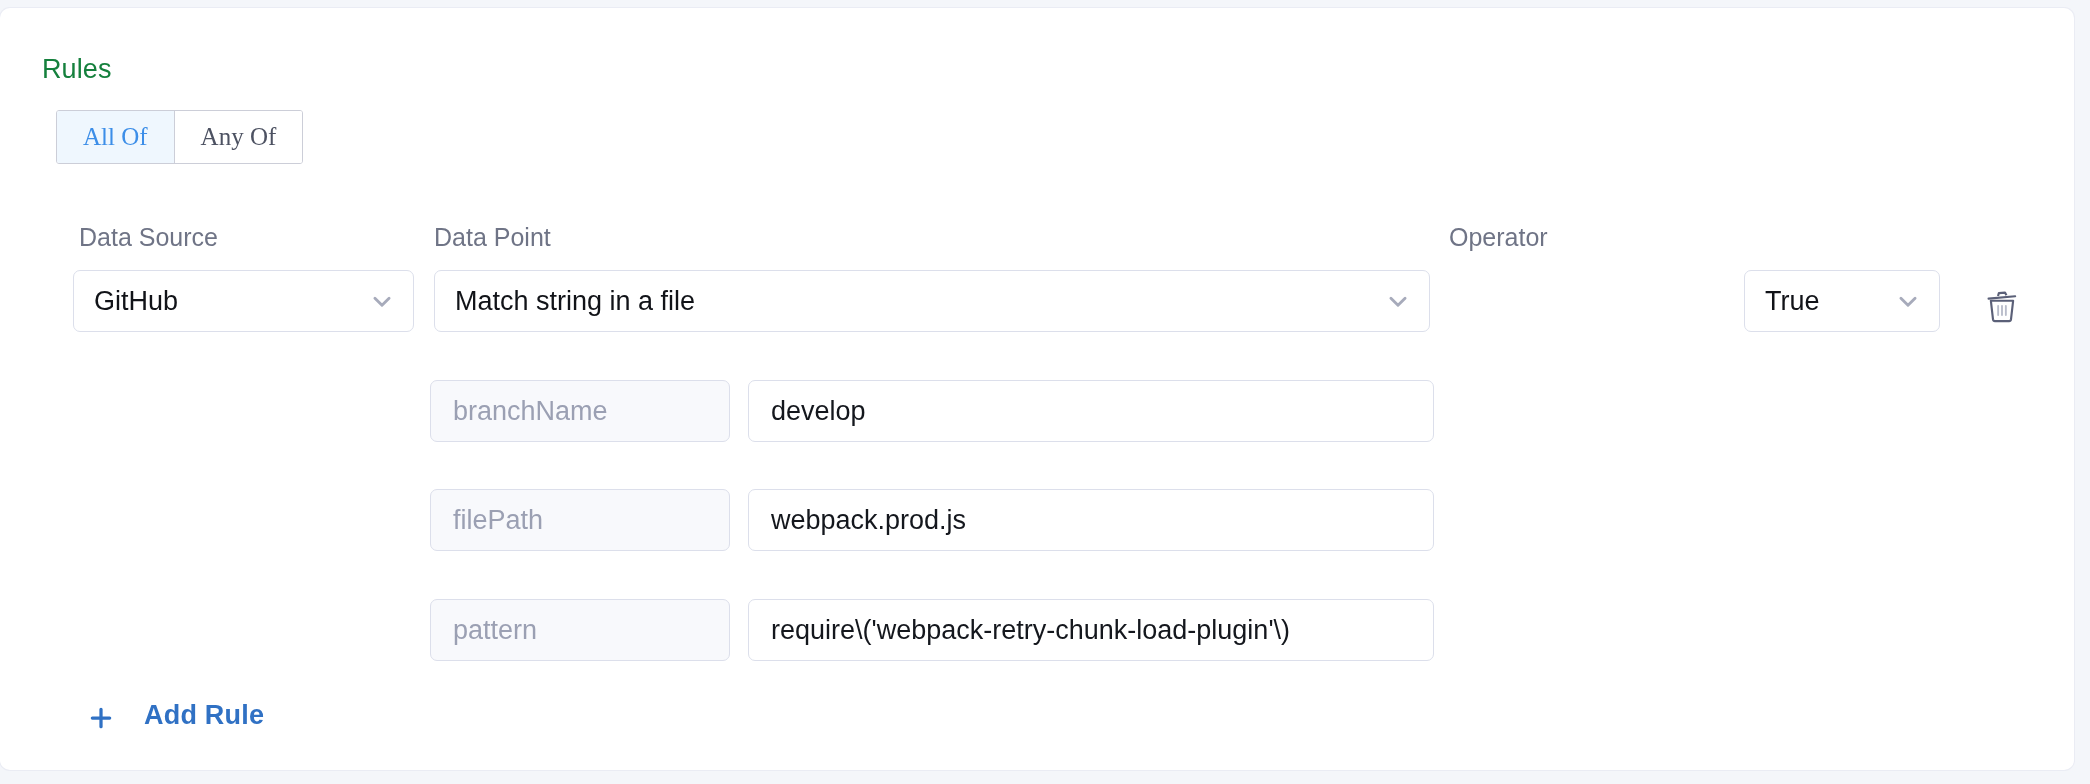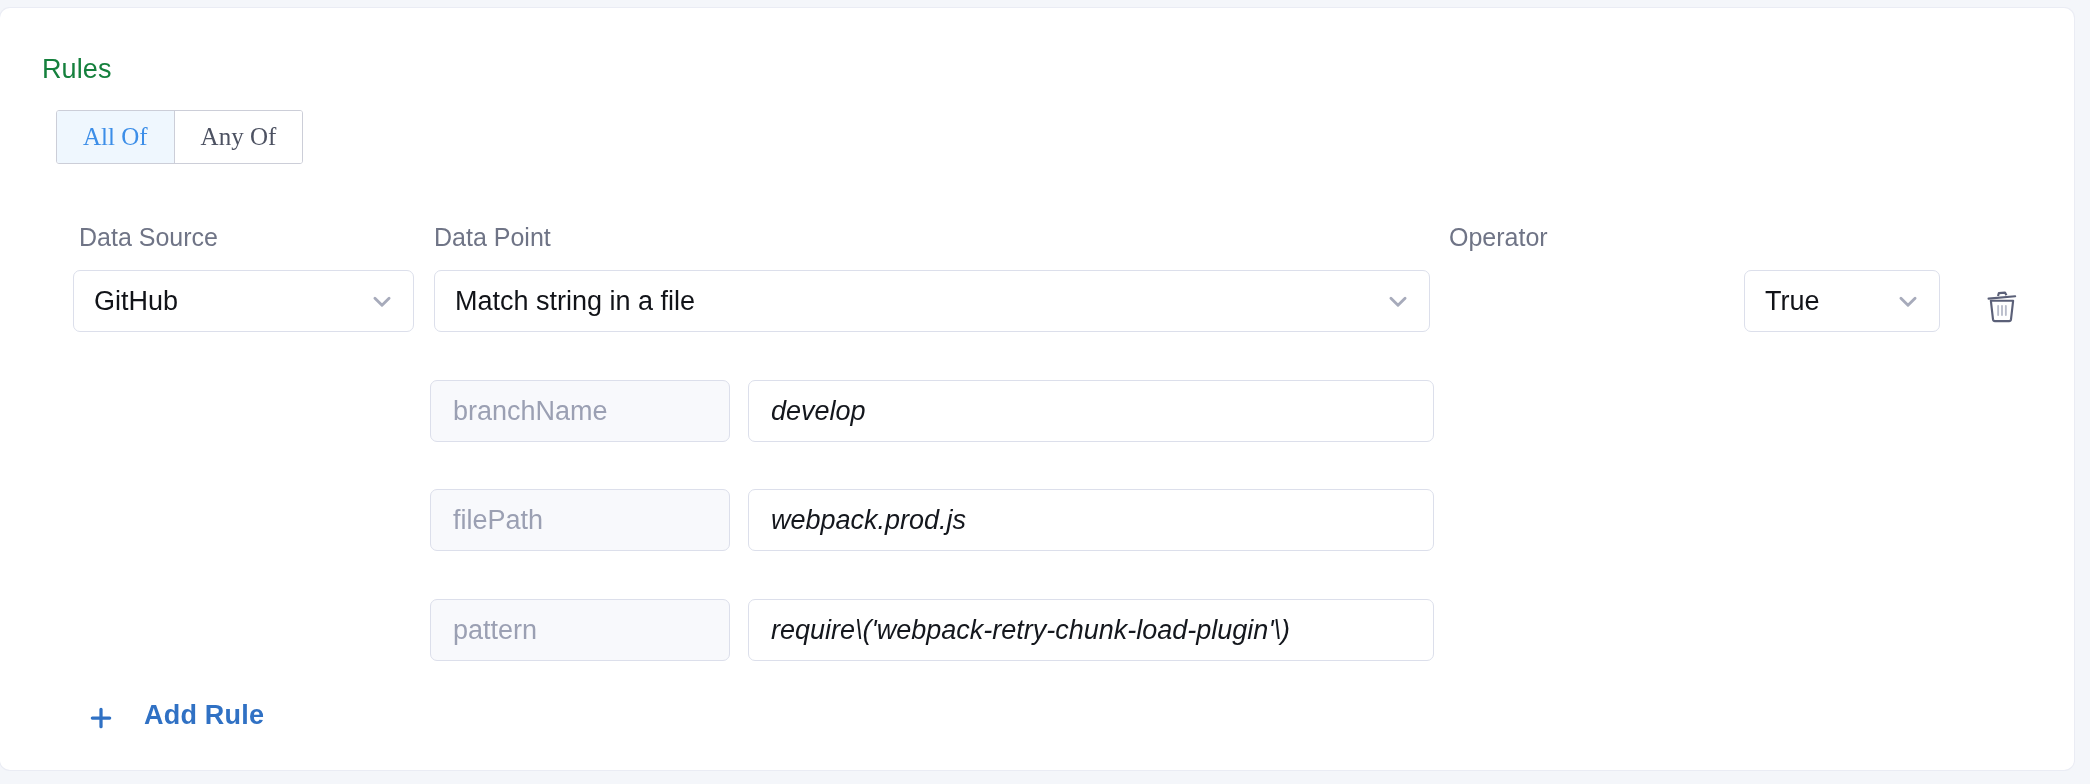--- a/index.html
+++ b/index.html
@@ -157,21 +157,20 @@
   .param-value {
     width: 686px;
     height: 62px;
     background: #ffffff;
     border: 1px solid #dcdfeb;
     border-radius: 7px;
     display: flex;
     align-items: center;
     box-sizing: border-box;
     cursor: text;
-    font-style: italic;
   }
   .param-value span {
     padding-left: 22px;
     font-size: 27px;
     color: #14171d;
     white-space: nowrap;
     overflow: hidden;
   }
 
   .row-0 { top: 372px; }

